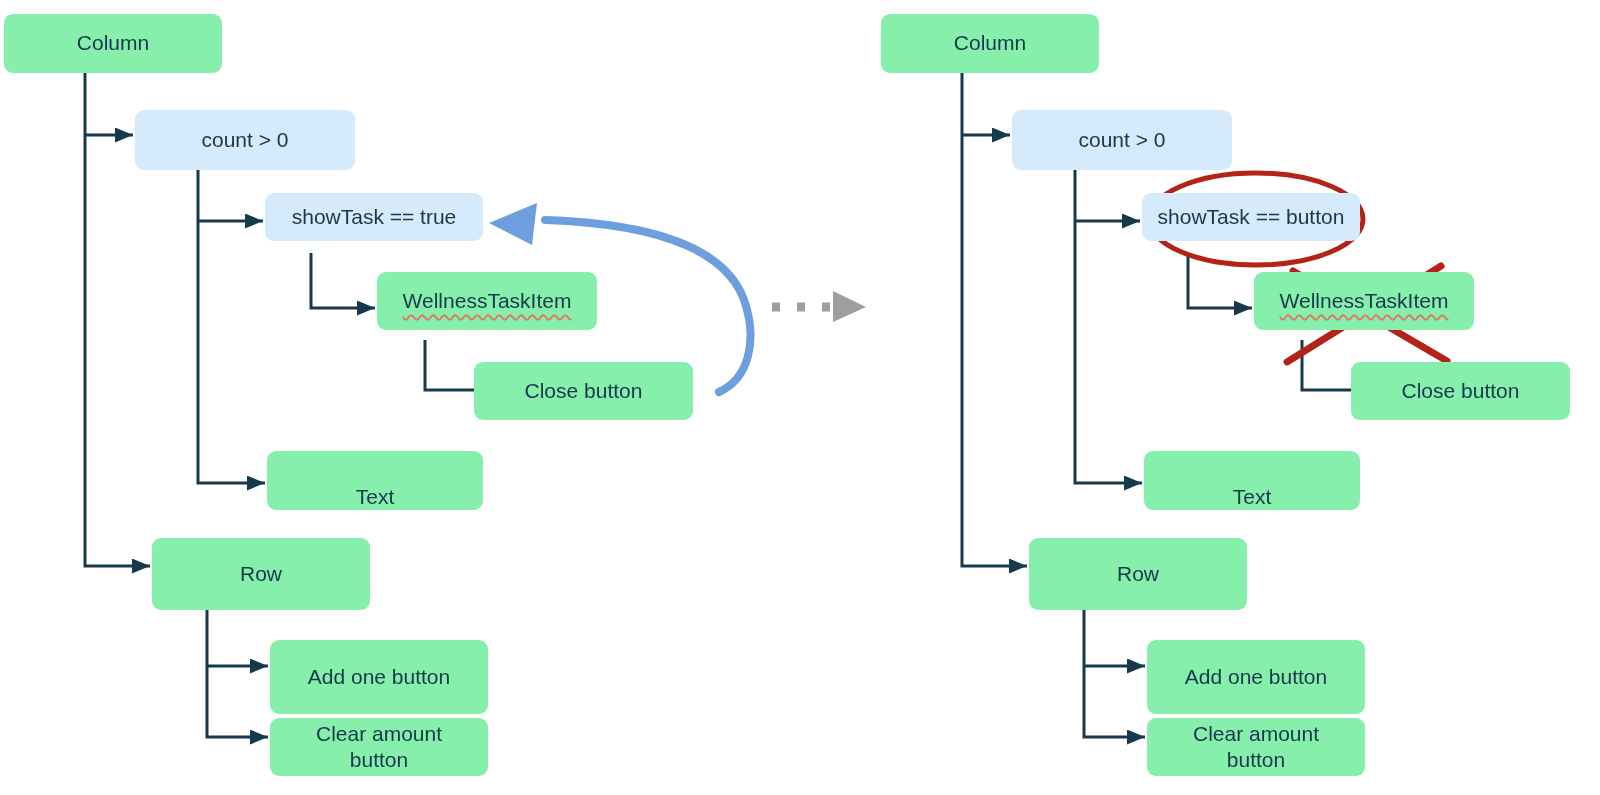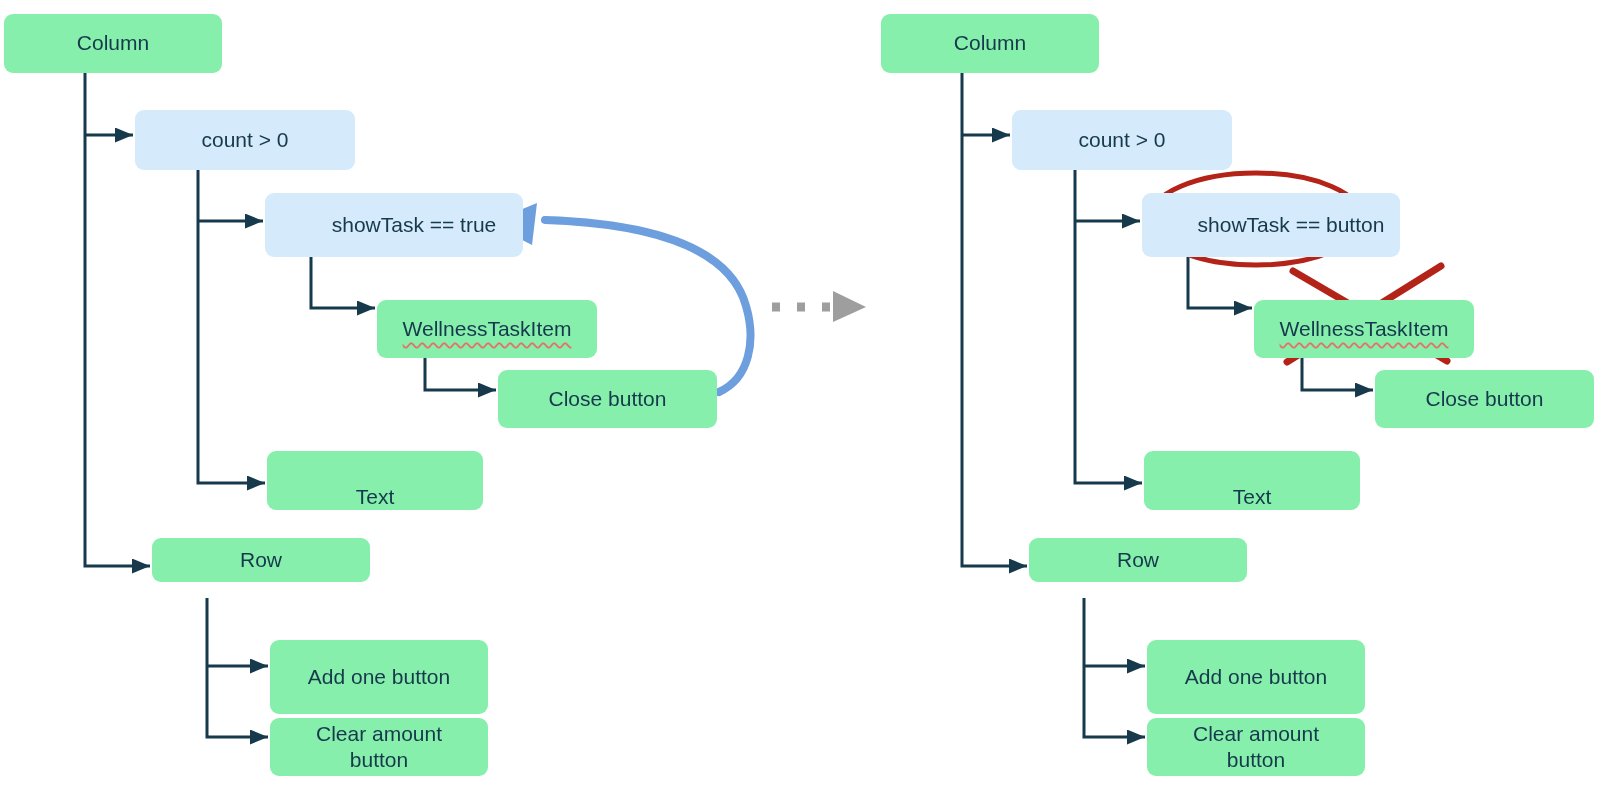--- a/index.html
+++ b/index.html
@@ -19,25 +19,25 @@
   .tree-before{left:0;}
   .tree-after{left:877px;}
   .node{
     position:absolute;display:flex;align-items:center;justify-content:center;
     border-radius:9px;font-size:21px;line-height:1.25;color:#16394c;text-align:center;
   }
   .green{background:#86efac;}
   .blue{background:#d5eafa;}
   .n-column{left:4px;top:14px;width:218px;height:59px;}
   .n-count{left:135px;top:110px;width:220px;height:60px;}
-  .n-show{left:265px;top:193px;width:218px;height:64px;padding-left:40px;}
-  .n-wti{left:377px;top:300px;width:220px;height:58px;}
-  .n-close{left:498px;top:362px;width:219px;height:58px;margin-top:8px;}
+  .n-show{left:265px;top:193px;width:218px;height:48px;}
+  .n-wti{left:377px;top:272px;width:220px;height:58px;}
+  .n-close{left:474px;top:362px;width:219px;height:58px;}
   .n-text{left:267px;top:451px;width:216px;height:59px;align-items:flex-end;}
-  .n-row{left:152px;top:538px;width:218px;height:44px;}
+  .n-row{left:152px;top:538px;width:218px;height:72px;}
   .n-add{left:270px;top:640px;width:218px;height:74px;align-items:center;}
   .n-clear{left:270px;top:718px;width:218px;height:58px;}
   .n-clear span{display:inline-block;max-width:160px;}
   .squiggle span{
     text-decoration:underline;
     text-decoration-style:wavy;
     text-decoration-color:#e0756a;
     text-decoration-thickness:1.5px;
     text-underline-offset:6px;
   }

